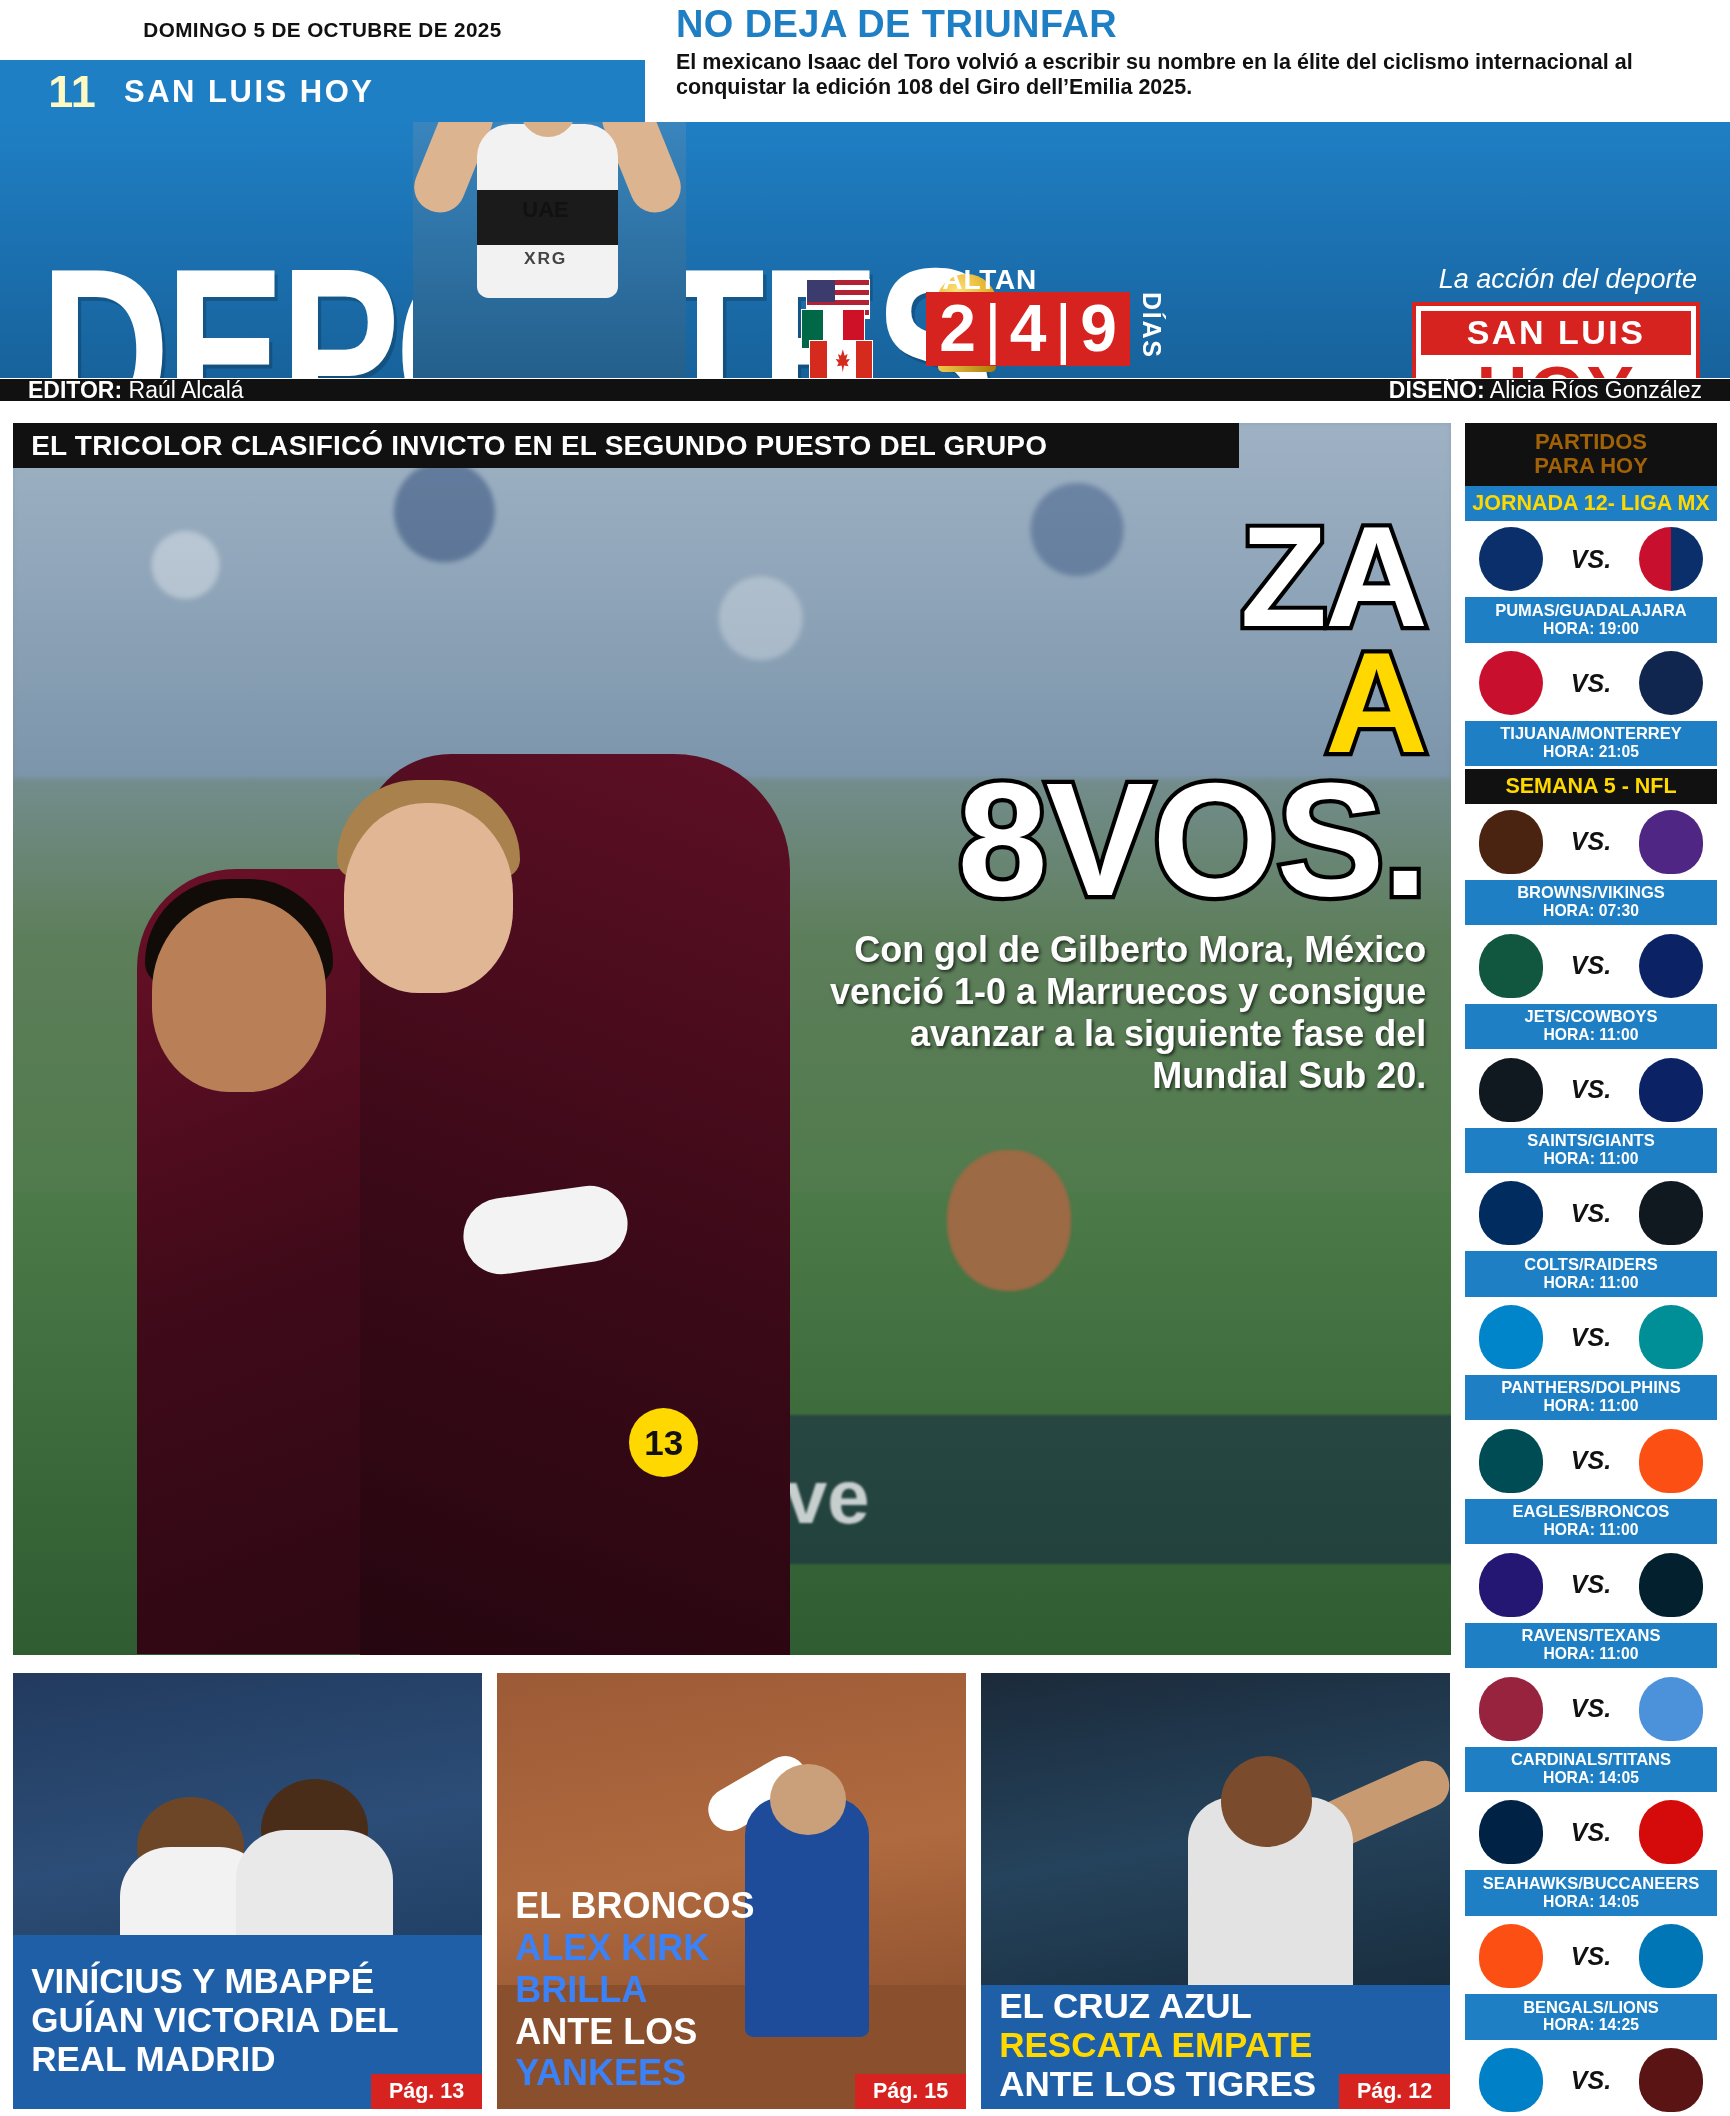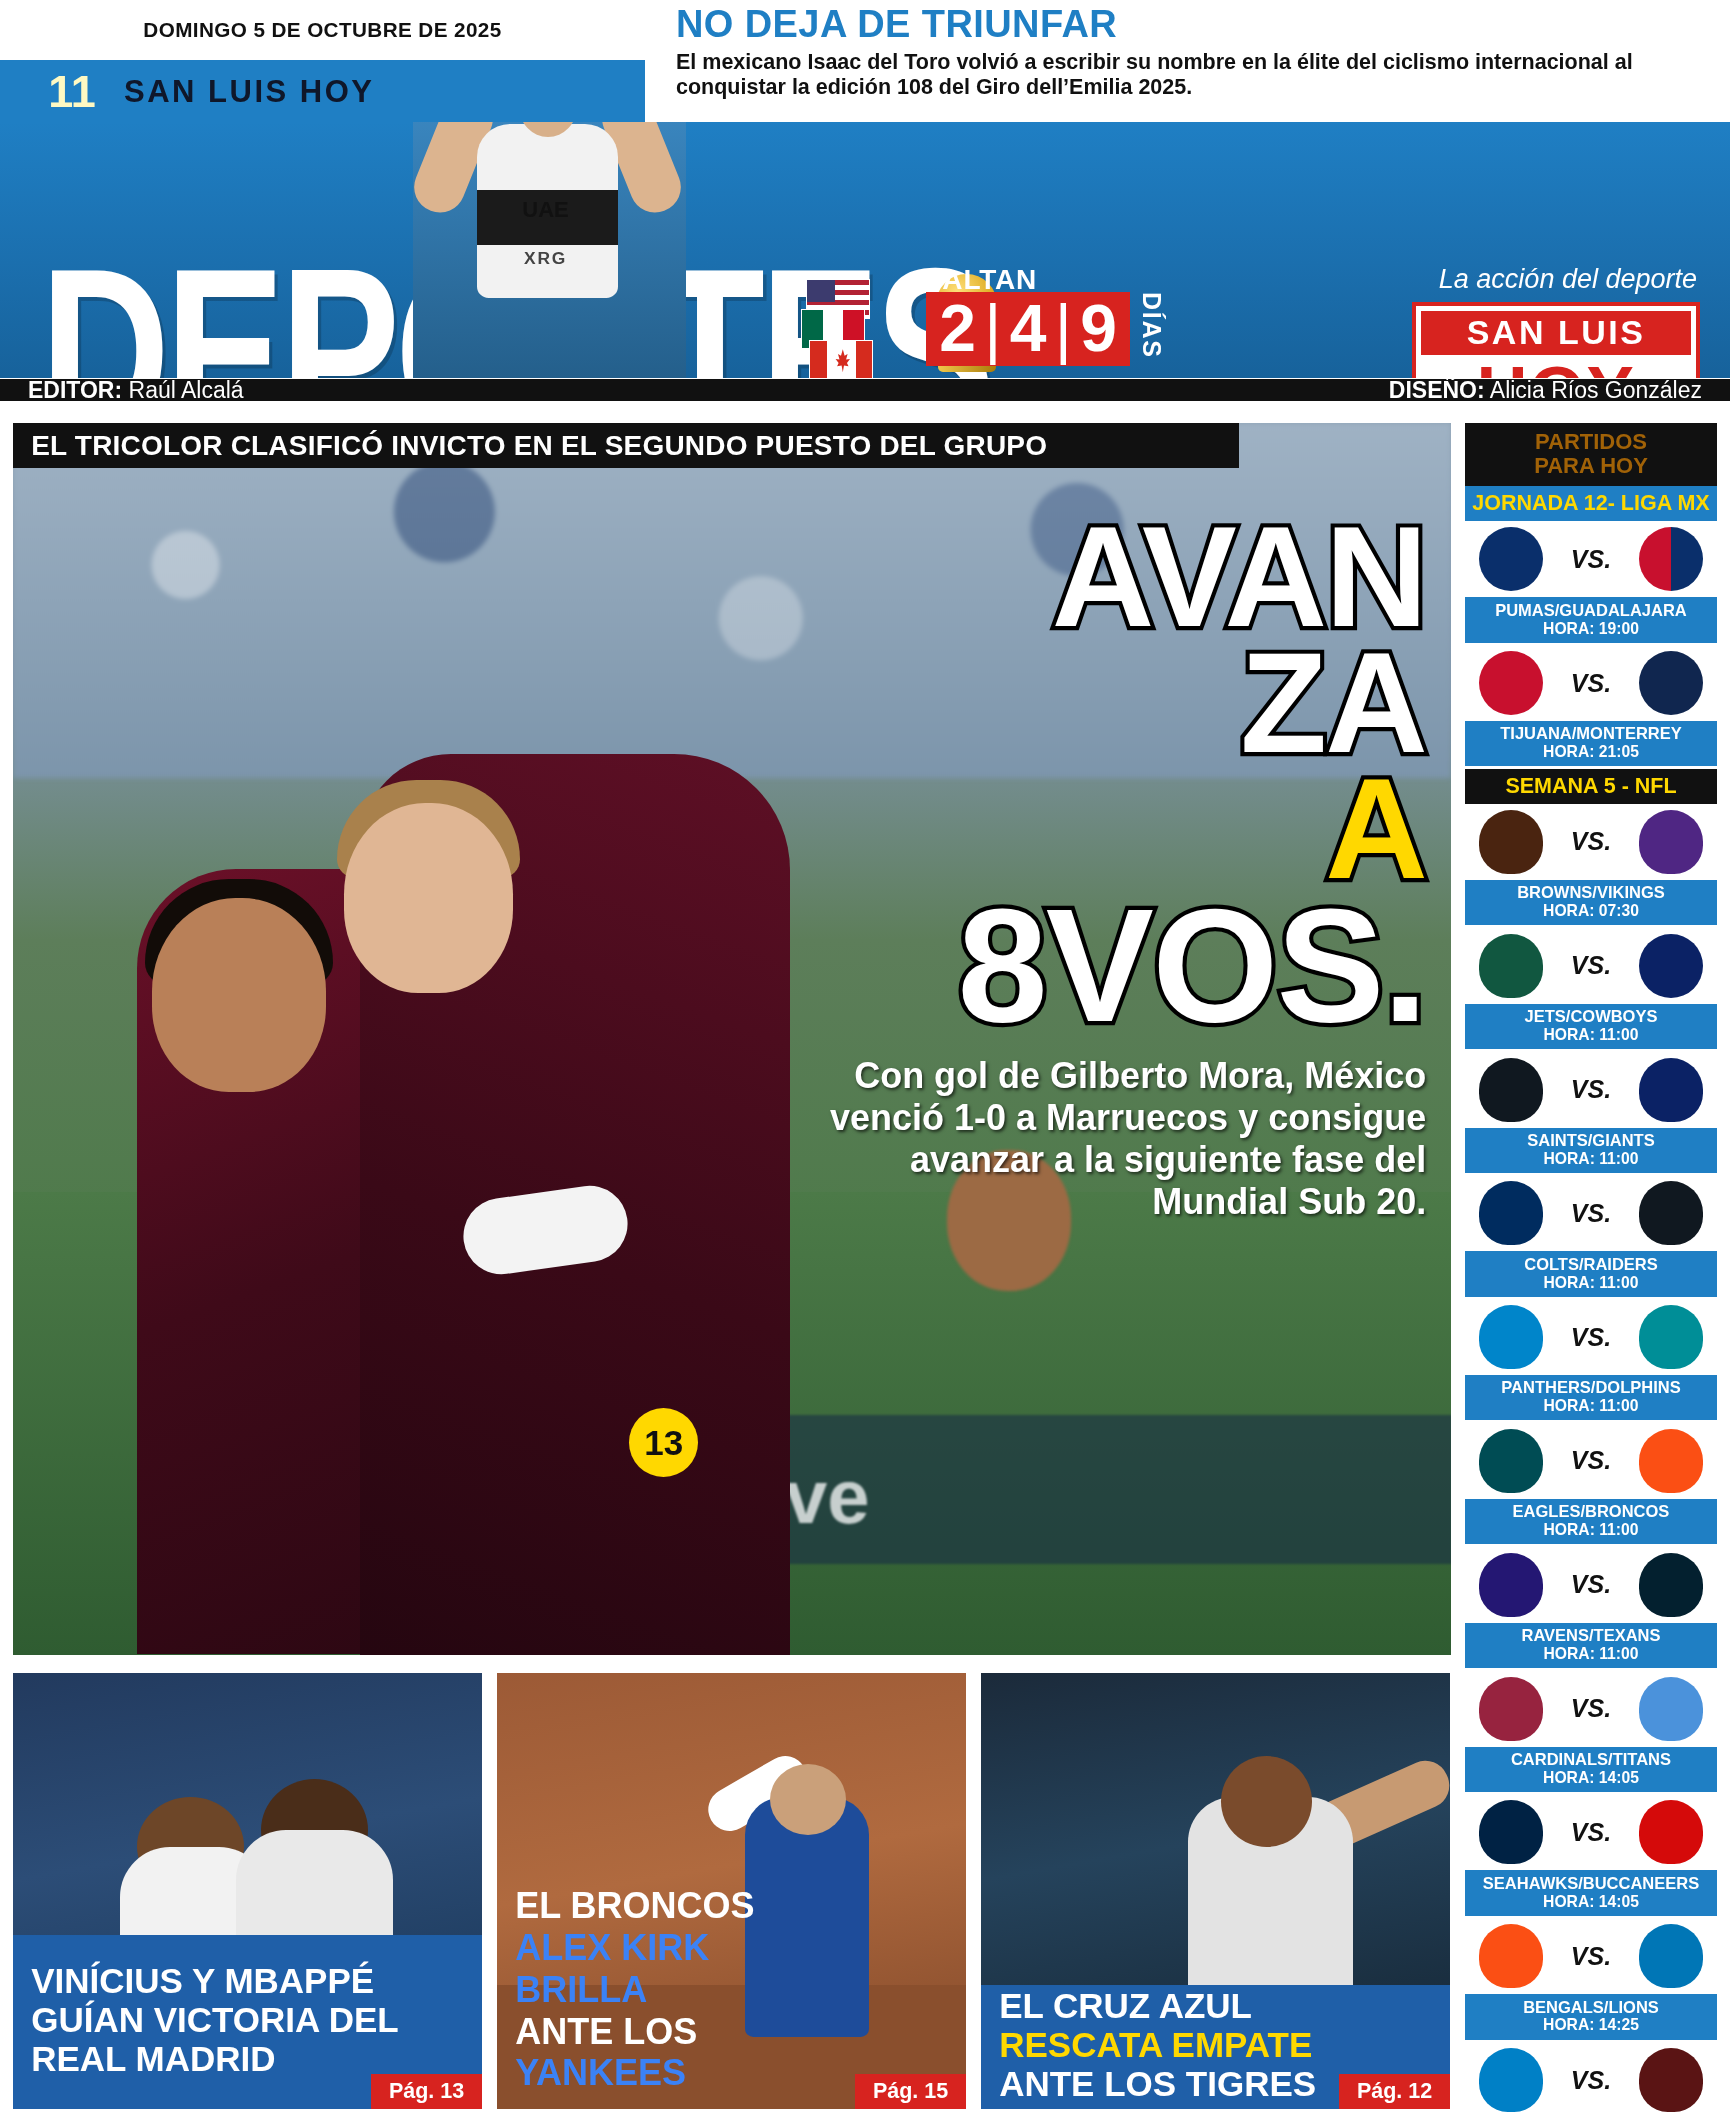--- a/index.html
+++ b/index.html
@@ -20,21 +20,21 @@
     font-weight:bold; font-size:20.7px; letter-spacing:0.4px;
   }
   .pagenum-box {
     position:absolute; left:0; top:60px; width:645px; height:63px;
     background:#1f7fc4; color:#fff; display:flex; align-items:center;
   }
   .pagenum {
     width:124px; text-align:center; font-size:45px; font-weight:bold; color:#fef9c3;padding-left:20px;
   }
   .pagename {
-    font-size:31px; font-weight:bold; letter-spacing:2.5px; color:#0f172a;
+    font-size:31px; font-weight:bold; letter-spacing:2.5px; color:#ffffff;
   }
   .headline-strip {
     position:absolute; left:645px; top:0; width:1085px; height:122px;
     background:#fff; padding:5px 11.6px 0 31px;
   }
   .headline-strip h1 {
     color:#1f7fc4; font-size:38px; font-weight:bold; letter-spacing:0.4px; line-height:1;
     margin-bottom:6.6px;
   }
   .headline-strip p {
@@ -393,21 +393,20 @@
         <div class="hair-b"></div>
         <div class="face-b"></div>
         <div class="face-c"></div>
       </div>
 
       <div class="kicker">EL TRICOLOR CLASIFICÓ INVICTO EN EL SEGUNDO PUESTO DEL GRUPO</div>
 
       <div class="badge-13">13</div>
 
       <div class="avanza">
-        <div class="big">AVAN</div>
         <div class="big">ZA</div>
         <div class="big yellow">A</div>
         <div class="big eight">8VOS.</div>
         <div class="deck">Con gol de Gilberto Mora, México venció 1-0 a Marruecos y consigue avanzar a la siguiente fase del Mundial Sub 20.</div>
       </div>
 
       <div class="bottom-row">
 
         <div class="card c1">
           <div class="photo">

